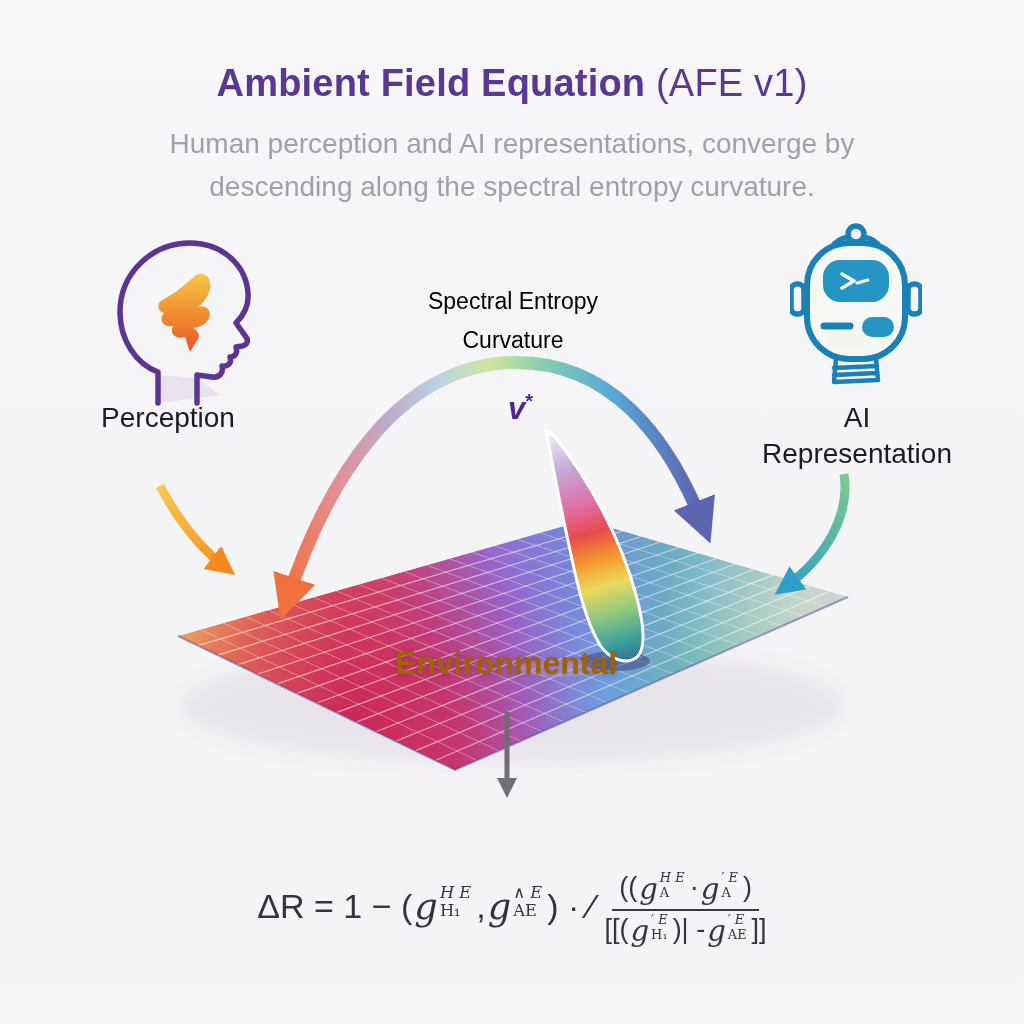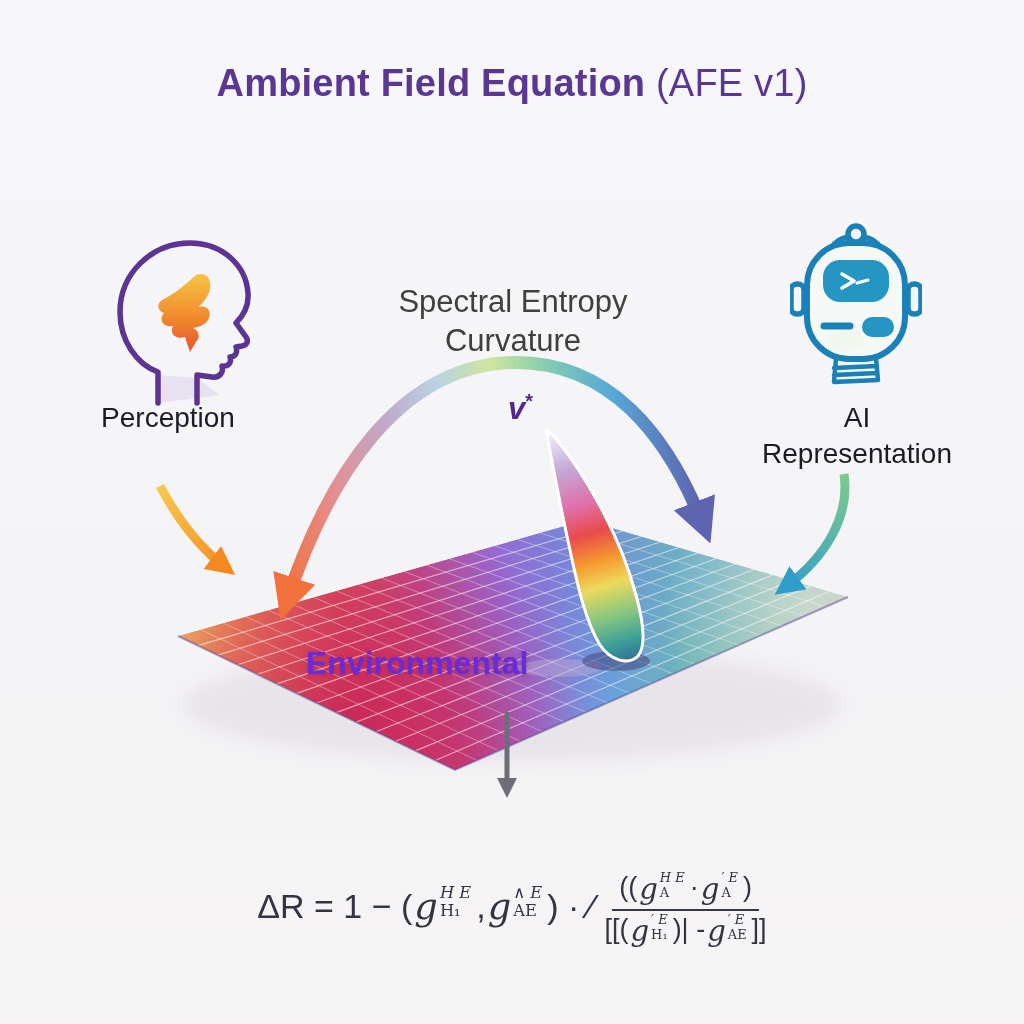--- a/index.html
+++ b/index.html
@@ -15,28 +15,28 @@
   .title .suffix{font-weight:500;margin-top:24px;}
   .subtitle{top:122px;left:0;width:1024px;text-align:center;
             font-size:28px;font-weight:400;color:#a0a0ab;line-height:43px;}
 
   .fig-label{font-size:28px;font-weight:500;color:#1d1927;
              text-align:center;line-height:36px;}
   .human-label{top:400px;left:18px;width:300px;}
   .ai-label{top:400px;left:707px;width:300px;}
 
   .curv-label{top:282px;left:313px;width:400px;text-align:center;
-              font-size:31px;font-weight:500;color:#404040;line-height:39px;}
+              font-size:23px;font-weight:500;color:#000000;line-height:39px;}
 
   .vstar{top:390px;left:508px;font-size:31px;font-weight:700;
          font-style:italic;color:#53288e;}
   .vstar sup{font-size:20px;font-style:normal;}
 
-  .mani-label{top:644px;left:306px;width:400px;text-align:left;
-              font-size:32px;font-weight:700;color:#6d28d9;line-height:38px;
+  .mani-label{top:644px;left:306px;width:400px;text-align:center;
+              font-size:32px;font-weight:700;color:#a16207;line-height:38px;
               text-shadow:0 1px 4px rgba(70,35,60,.35);z-index:4;}
 
   .eig-label{top:816px;left:262px;width:510px;text-align:center;
              font-size:32px;font-weight:400;color:#87858f;letter-spacing:.5px;}
 
   .equation{top:868px;left:0;width:1024px;display:flex;
             justify-content:center;align-items:center;
             color:#353241;font-size:34px;}
   .eq-text{font-family:"Liberation Sans",sans-serif;padding:0 2px;}
   .eq-g{display:inline-flex;align-items:flex-start;}
@@ -235,20 +235,24 @@
     <path d="M67,61 L78,58" fill="none" stroke="#ffffff" stroke-width="3" stroke-linecap="round"></path>
     <line x1="34" y1="104" x2="60" y2="104" stroke="#1a80b8" stroke-width="7" stroke-linecap="round"></line>
     <rect x="72" y="95" width="32" height="20" rx="10" fill="#2596c3"></rect>
     <path d="M46,137 L44,160 L88,158 L86,137 M44,146 L87,144 M44,153 L87,151" fill="none" stroke="#1a80b8" stroke-width="4.5" stroke-linecap="round" stroke-linejoin="round"></path>
   </svg>
 
   <div class="abs z3 title">
     <span>Ambient Field Equation</span><span class="suffix"> (AFE v1)</span>
   </div>
 
+  <div class="abs z3 subtitle">
+    <div>Human perception and AI representations, converge by</div>
+    <div>descending along the spectral entropy curvature.</div>
+  </div>
 
   <div class="abs z3 fig-label human-label">
     <div>Perception</div>
   </div>
 
   <div class="abs z3 fig-label ai-label">
     <div>AI</div>
     <div>Representation</div>
   </div>
 

